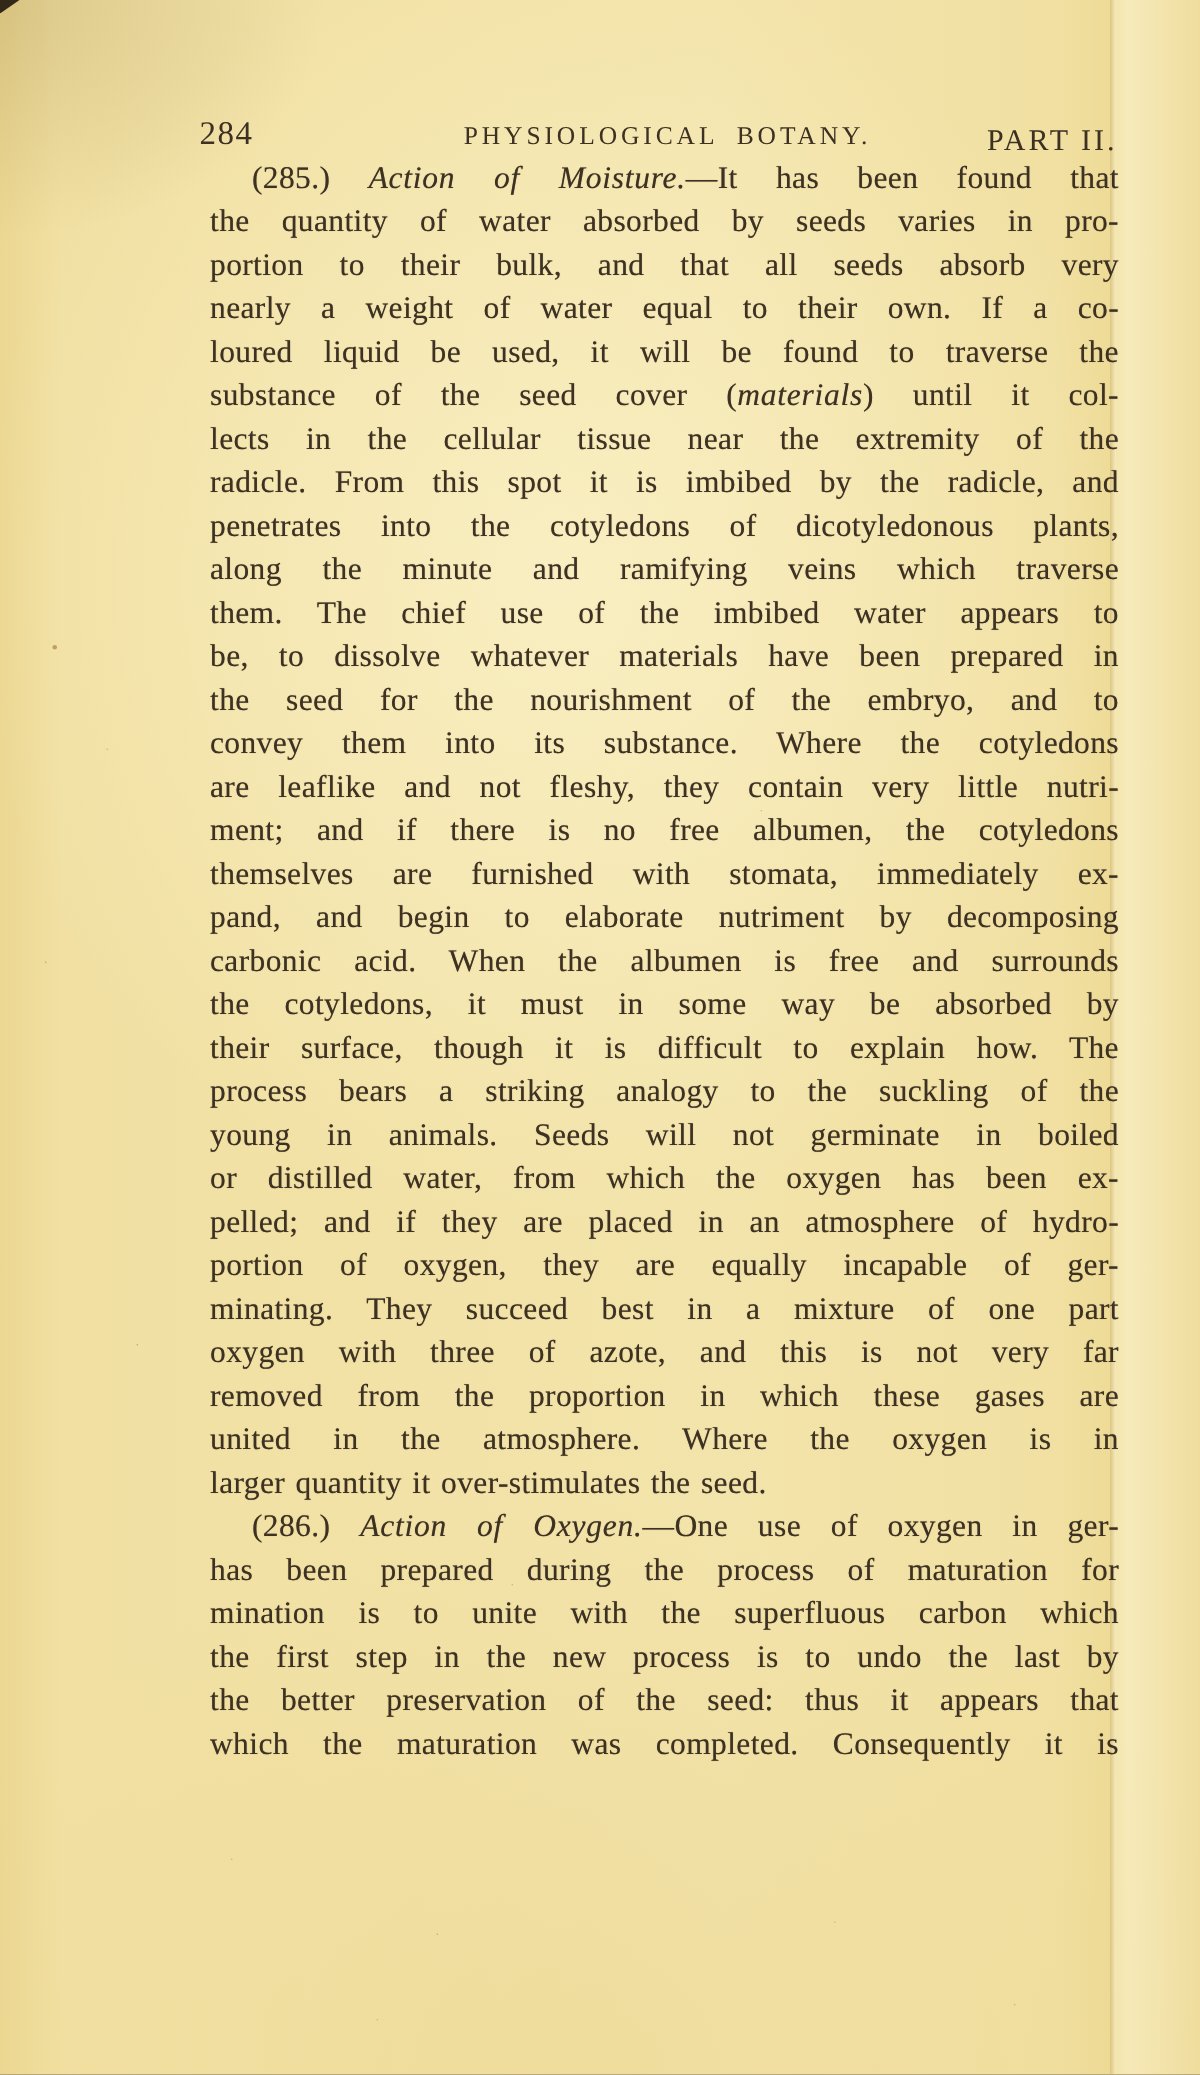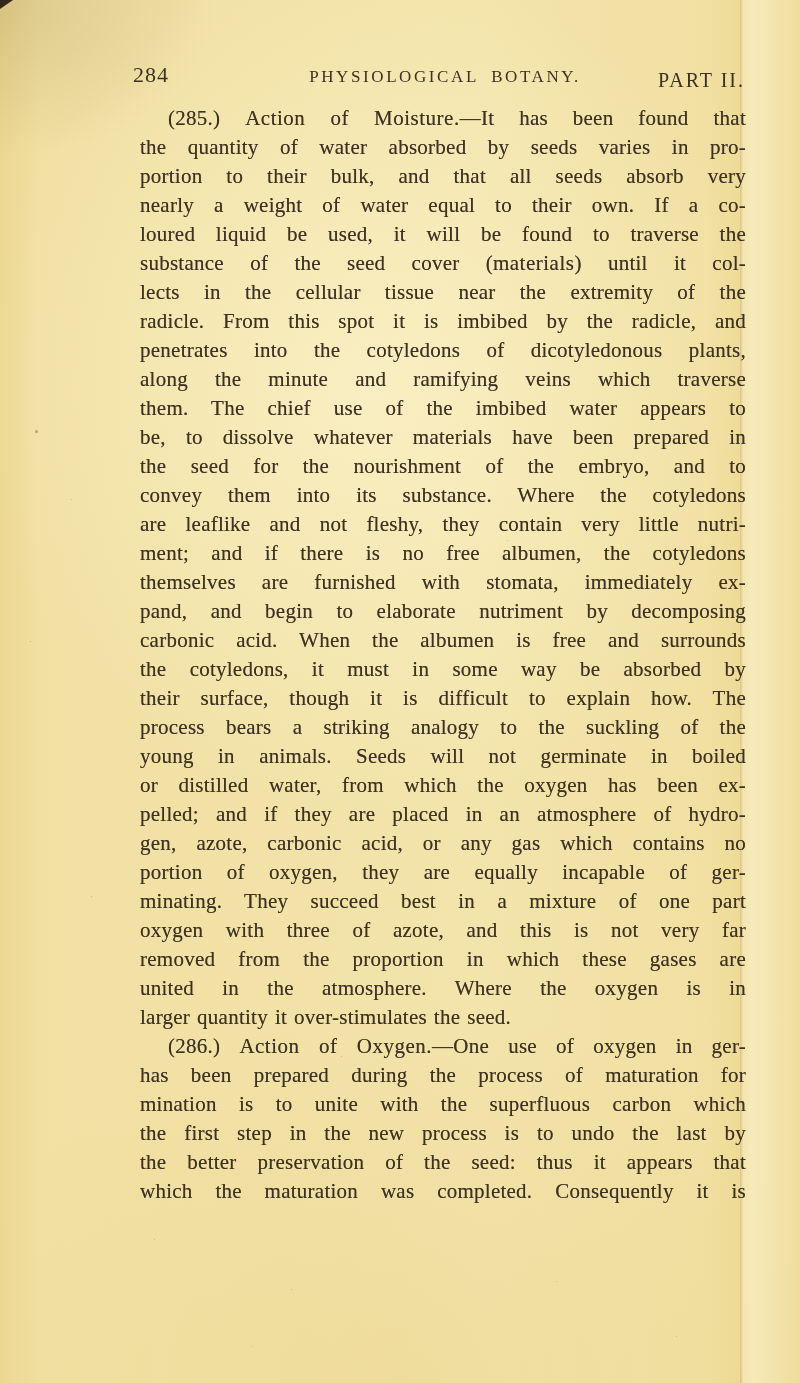--- a/index.html
+++ b/index.html
@@ -34,35 +34,35 @@
       255px 858px 0 -1px rgba(170,110,50,0.5),
       305px 625px 0 -1px rgba(160,100,45,0.4),
       598px 735px 0 -1px rgba(160,100,45,0.45),
       640px 905px 0 -1px rgba(150,95,40,0.4),
       520px 850px 0 -1px rgba(165,105,45,0.4),
       215px 915px 0 -1px rgba(150,95,40,0.35),
       118px 808px 0 -1px rgba(160,100,45,0.4),
       660px 320px 0 -1px rgba(160,100,45,0.35),
       471px 109px 0 -1px rgba(170,110,50,0.45),
       35px 68px 0 -1px rgba(150,95,40,0.35);}
-  .header{position:absolute;top:60px;left:0;width:800px;height:40px;}
+  .header{position:absolute;top:74px;left:0;width:800px;height:40px;}
   .pagenum{position:absolute;left:133px;top:2px;font-size:22px;letter-spacing:1px;}
   .runtitle{position:absolute;left:0;width:890px;top:7px;text-align:center;
     font-size:17px;letter-spacing:2.6px;word-spacing:6px;}
   .partlabel{position:absolute;right:55px;top:9px;font-size:20px;letter-spacing:2px;}
   .body-block{position:absolute;left:140px;top:104px;width:606px;}
   .paragraph{margin:0;}
   .line{
     line-height:29px;height:29px;font-size:21px;letter-spacing:0.25px;word-spacing:1.5px;
     text-align:justify;text-align-last:justify;white-space:normal;
     text-shadow:0 0 0.5px rgba(58,46,26,0.55);
   }
   .line.indent{padding-left:28px;}
   .line.no-just{text-align:center;text-align-last:left;}
-  .it{letter-spacing:0.5px;}
+  .it{font-style:italic;letter-spacing:0.5px;}
 </style>
 </head>
 <body>
 
 <div class="page">
   <div class="corner-shade"></div>
   <div class="corner-mark"></div>
   <div class="edge-strip"></div>
   <div class="edge-crease"></div>
   <div class="specks"></div>
@@ -93,21 +93,20 @@
         <div class="line"><span>ment; and if there is no free albumen, the cotyledons</span></div>
         <div class="line"><span>themselves are furnished with stomata, immediately ex-</span></div>
         <div class="line"><span>pand, and begin to elaborate nutriment by decomposing</span></div>
         <div class="line"><span>carbonic acid.  When the albumen is free and surrounds</span></div>
         <div class="line"><span>the cotyledons, it must in some way be absorbed by</span></div>
         <div class="line"><span>their surface, though it is difficult to explain how.  The</span></div>
         <div class="line"><span>process bears a striking analogy to the suckling of the</span></div>
         <div class="line"><span>young in animals.  Seeds will not germinate in boiled</span></div>
         <div class="line"><span>or distilled water, from which the oxygen has been ex-</span></div>
         <div class="line"><span>pelled; and if they are placed in an atmosphere of hydro-</span></div>
-        <div class="line"><span>gen, azote, carbonic acid, or any gas which contains no</span></div>
         <div class="line"><span>portion of oxygen, they are equally incapable of ger-</span></div>
         <div class="line"><span>minating.  They succeed best in a mixture of one part</span></div>
         <div class="line"><span>oxygen with three of azote, and this is not very far</span></div>
         <div class="line"><span>removed from the proportion in which these gases are</span></div>
         <div class="line"><span>united in the atmosphere.  Where the oxygen is in</span></div>
         <div class="line no-just"><span>larger quantity it over-stimulates the seed.</span></div>
       </div>
       <div class="paragraph">
         <div class="line indent"><span>(286.) </span><span class="it">Action of Oxygen.</span><span>—One use of oxygen in ger-</span></div>
         <div class="line"><span>has been prepared during the process of maturation for</span></div>

